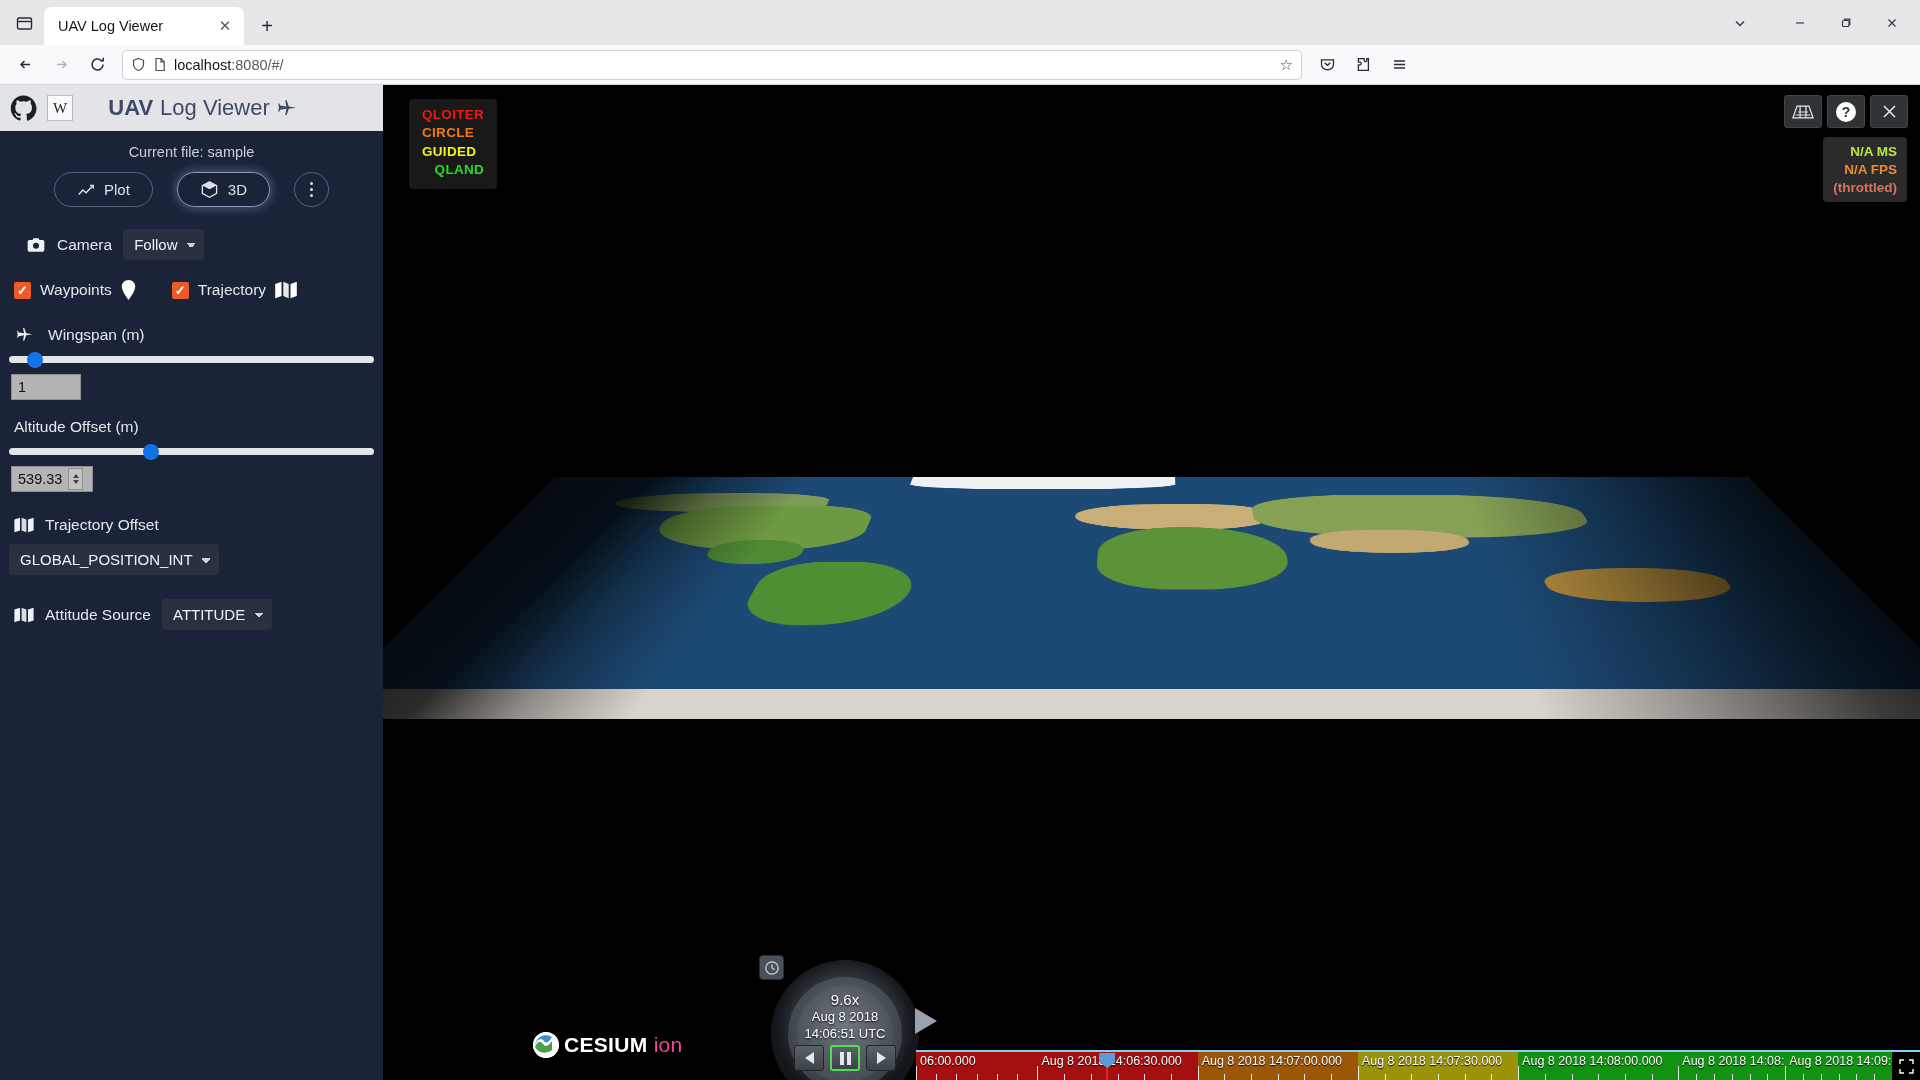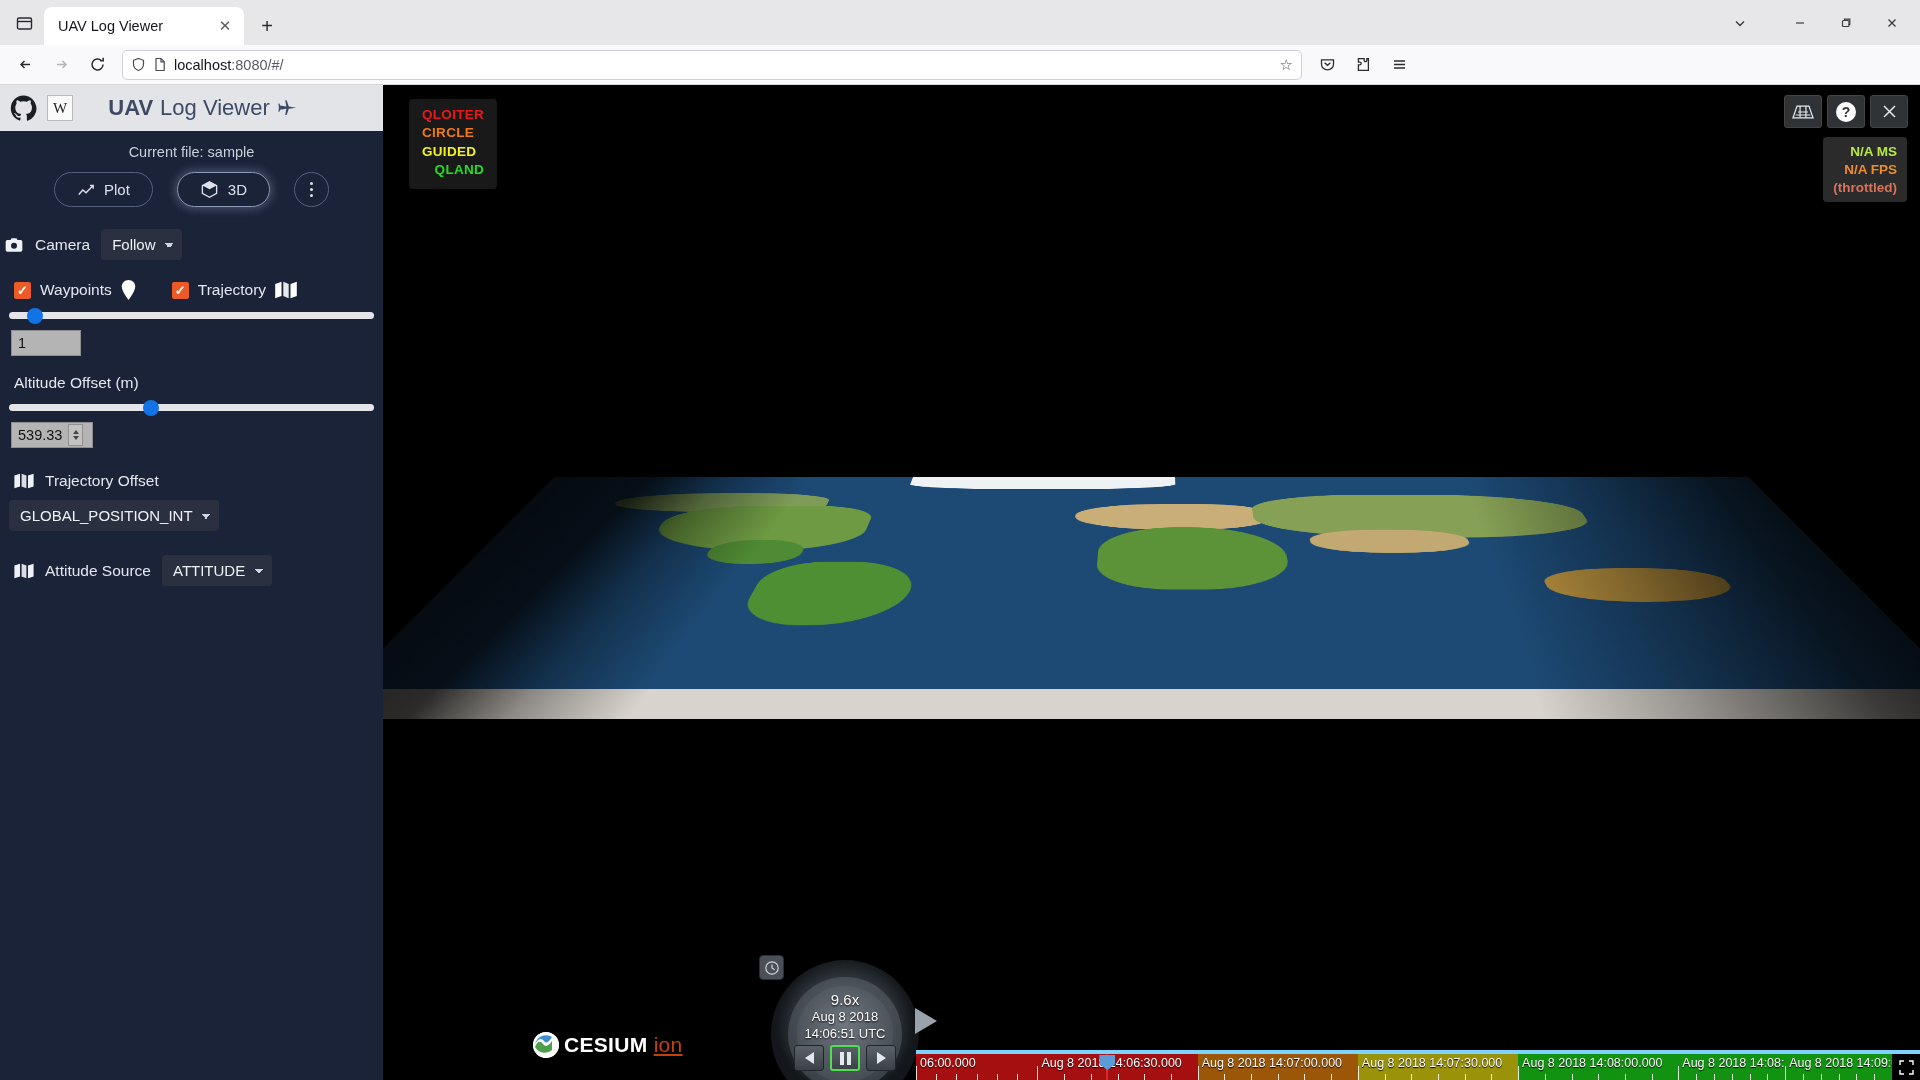--- a/index.html
+++ b/index.html
@@ -50,21 +50,21 @@
   .pill {
     border: 1px solid #56617e; border-radius: 20px; height: 35px; padding: 0 22px; display: flex;
     align-items: center; gap: 9px; color: #dbe0ea; font-size: 15px; background: transparent;
   }
   .pill.active { box-shadow: 0 0 10px 2px rgba(200,215,255,0.28); border-color: #8d9ab8; }
   .pill.round { padding: 0; width: 35px; justify-content: center; border-radius: 50%; }
   .dots { display: flex; flex-direction: column; gap: 2.5px; }
   .dots i { width: 3.5px; height: 3.5px; background: #dbe0ea; border-radius: 50%; display: block; }
 
   .row { display: flex; align-items: center; gap: 11px; padding: 0 14px; }
-  .camera-row { padding: 6px 4px 0; }
+  .camera-row { padding: 6px 26px 0; }
   .lbl { color: #e3e7ee; font-size: 15.5px; }
   .select {
     background: #2b3040; color: #eef1f6; border: none; border-radius: 4px; height: 31px;
     padding: 0 26px 0 11px; font-size: 15px; font-family: inherit;
     appearance: none;
     background-image: linear-gradient(45deg, transparent 50%, #cfd5e0 50%), linear-gradient(135deg, #cfd5e0 50%, transparent 50%);
     background-position: calc(100% - 13px) 14px, calc(100% - 8px) 14px;
     background-size: 5px 5px, 5px 5px; background-repeat: no-repeat;
   }
 
@@ -120,21 +120,21 @@
   .terminator {
     position: absolute; inset: 0;
     background: linear-gradient(95deg, rgba(0,0,0,.86) 0%, rgba(0,0,0,.80) 8%, rgba(0,0,0,.35) 14%, rgba(0,0,0,0) 21%,
                 rgba(0,0,0,0) 74%, rgba(0,0,0,.30) 83%, rgba(0,0,0,.72) 94%, rgba(0,0,0,.85) 100%);
   }
   .cont { position: absolute; background: #5d8f3e; }
   .ice { position: absolute; background: #e9eef2; }
   .cesium-logo { position: absolute; left: 150px; bottom: 22px; display: flex; align-items: center; gap: 5px; z-index: 6; }
   .cs-mark { width: 26px; height: 26px; border-radius: 50%; background: #fff; display: flex; align-items: center; justify-content: center; overflow: hidden; }
   .cs-text { color: #fff; font-size: 21px; font-weight: 700; letter-spacing: .3px; }
-  .cs-text .ion { color: #c2410c; font-weight: 400; text-decoration: underline; }
+  .cs-text .ion { color: #ec4899; font-weight: 400; }
 
   
   .clock { position: absolute; left: 388px; bottom: 0px; width: 148px; height: 120px; z-index: 7; }
   .clock-ring { position: absolute; left: 0; top: 0; width: 148px; height: 148px; border-radius: 50%;
     background: radial-gradient(circle at 50% 45%, #5c646c 0%, #3a4047 38%, #14181c 62%, #0b0e11 100%); }
   .clock-ring2 { position: absolute; left: 17px; top: 17px; width: 114px; height: 114px; border-radius: 50%;
     background: radial-gradient(circle at 50% 40%, #707880 0%, #4a5159 45%, #2b3036 100%); }
   .clock-face { position: absolute; left: 26px; top: 26px; width: 96px; height: 96px; border-radius: 50%;
     background: radial-gradient(circle at 50% 40%, #6e767e 0%, #515860 55%, #3c4249 100%); }
   .clock-txt { position: absolute; left: 0; right: 0; top: 30px; text-align: center; color: #fff; font-size: 13px; line-height: 1.28; text-shadow: 0 1px 2px #000; }
@@ -144,21 +144,21 @@
   .cbtn.pause { border: 2px solid #4ee04e; }
   .cbtn i.play { border-left: 9px solid #e3e8ee; border-top: 6px solid transparent; border-bottom: 6px solid transparent; display: block; }
   .cbtn i.rev { border-right: 9px solid #e3e8ee; border-top: 6px solid transparent; border-bottom: 6px solid transparent; display: block; }
   .cbtn .bars { display: flex; gap: 3px; }
   .cbtn .bars i { width: 4px; height: 13px; background: #e3e8ee; display: block; }
   .clock-icon { position: absolute; left: -12px; top: -5px; width: 25px; height: 25px; background: #4a5057; border: 1px solid #2a2f35; border-radius: 4px; display: flex; align-items: center; justify-content: center; z-index: 2; }
   .clock-pointer { position: absolute; right: -18px; top: 48px; width: 0; height: 0;
     border-left: 22px solid #9aa3ad; border-top: 13px solid transparent; border-bottom: 13px solid transparent; }
 
   
-  .timeline { position: absolute; left: 533px; right: 0; bottom: 0; height: 30px; background: #000; display: flex; z-index: 8; border-top: 4px solid #7dd3fc; }
+  .timeline { position: absolute; left: 533px; right: 0; bottom: 0; height: 30px; background: #000; display: flex; z-index: 8; border-top: 2px solid #7dd3fc; }
   .tl-track { flex: 1; position: relative; display: flex; overflow: hidden; }
   .tl-seg { position: relative; height: 100%; }
   .tl-label { position: absolute; top: 2px; color: #fff; font-size: 12.5px; white-space: nowrap; text-shadow: 0 1px 1px #000; }
   .tl-ticks { position: absolute; left: 0; right: 0; bottom: 0; height: 10px; }
   .tl-tick { position: absolute; bottom: 0; width: 1px; background: rgba(255,255,255,.85); }
   .tl-needle { position: absolute; top: 0; bottom: 0; width: 2px; background: #d92b2b; z-index: 3; }
   .tl-knob { position: absolute; top: 1px; left: -7px; width: 16px; height: 15px; background: #5a9bd8; clip-path: polygon(0 0,100% 0,100% 60%,50% 100%,0 60%); }
   .tl-expand { width: 28px; background: #000; display: flex; align-items: center; justify-content: center; color: #fff; }
 </style>
 </head>
@@ -314,20 +314,26 @@
         <span class="gap"></span>
         <span class="cbx"></span>
         <span class="lbl">Trajectory</span>
         <svg width="22" height="18" viewBox="0 0 24 20" fill="#fff">
           <path d="M0 3.2L7 .8v16L0 19.2z"></path>
             <path d="M9 .8l6 2.4v16L9 16.8z" opacity=".9"></path>
             <path d="M17 3.2l7-2.4v16l-7 2.4z"></path>
         </svg>
       </div>
 
+      <div class="slider-label">
+        <svg width="22" height="18" viewBox="0 0 24 24" fill="#eef1f6">
+          <path d="M22 11l-8.5-1.2L11 2.5h-1.6l1.3 7.1L3.6 8.5l-.9-2.1H1.5L2.2 11l-.7 4.6h1.2l.9-2.1 7.1-1.1-1.3 7.1H11l2.5-7.3L22 11z"></path>
+        </svg>
+        <span>Wingspan (m)</span>
+      </div>
       <div class="track-wrap">
         <div class="track">
           <div class="thumb" id="wingspan-thumb" style="left: 7%;"></div>
         </div>
         <div class="numbox">
           <span>1</span>
         </div>
       </div>
 
       <div class="slider-label" style="padding-top:18px;padding-left:14px">

